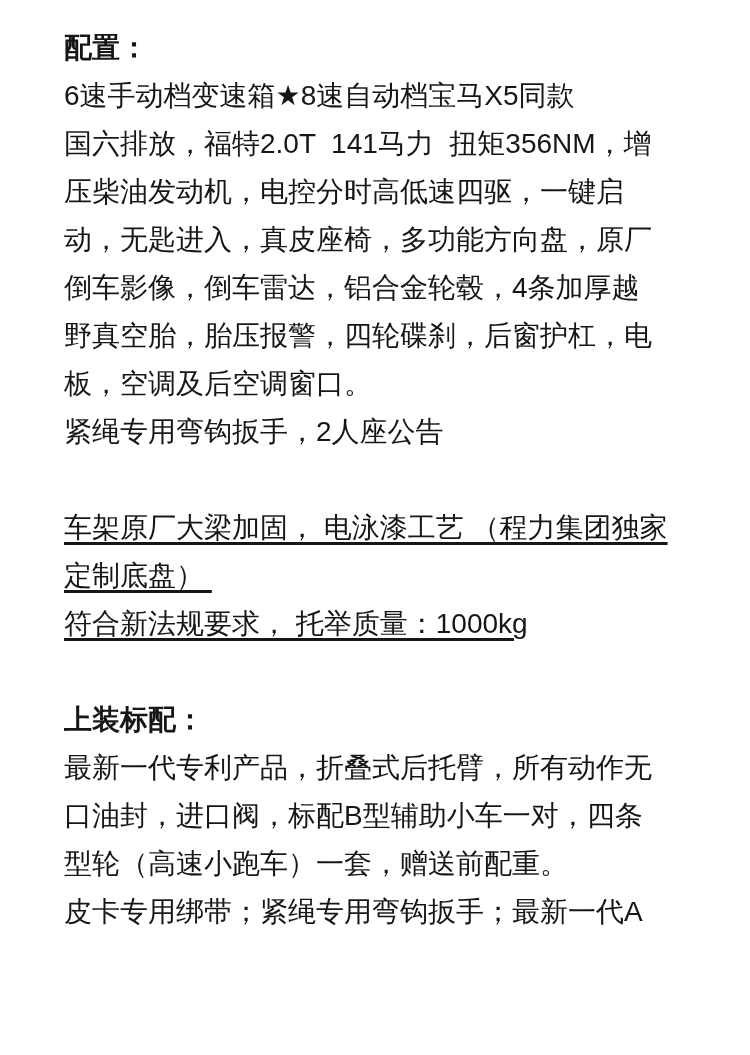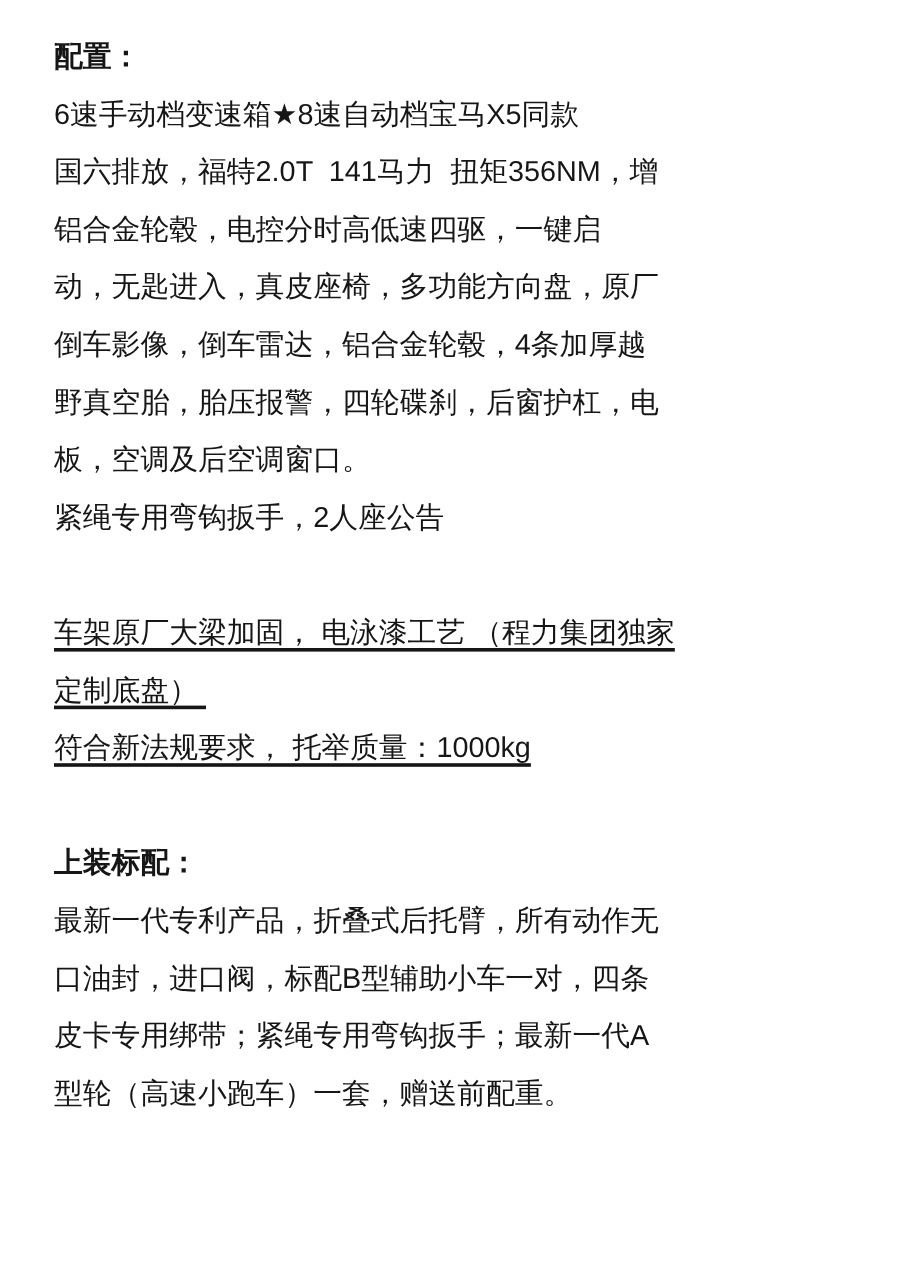--- a/index.html
+++ b/index.html
@@ -12,25 +12,26 @@
     position: relative;
     width: 750px;
     height: 1055px;
     background: #ffffff;
     box-sizing: border-box;
     padding: 24px 40px 0 45px;
     font-family: "Liberation Sans", "DejaVu Sans", sans-serif;
     color: #161616;
   }
   .line {
-    font-size: 24px;
+    font-size: 28px;
     line-height: 48px;
     white-space: pre;
     font-weight: 400;
     color: #161616;
+    margin-left: 19px;
   }
   .heading {
     font-weight: 700;
   }
   .section-gap {
     margin-top: 48px;
   }
   .underlined-bold .line {
     font-weight: 400;
     text-decoration: underline;
@@ -41,35 +42,35 @@
 </style>
 </head>
 <body>
 
 <div class="page">
 
   <div class="section">
     <div class="line heading">配置：</div>
     <div class="line">6速手动档变速箱★8速自动档宝马X5同款</div>
     <div class="line">国六排放，福特2.0T  141马力  扭矩356NM，增</div>
-    <div class="line">铝合金轮毂，电控分时高低速四驱，一键启</div>
+    <div class="line">压柴油发动机，电控分时高低速四驱，一键启</div>
     <div class="line">动，无匙进入，真皮座椅，多功能方向盘，原厂</div>
     <div class="line">倒车影像，倒车雷达，铝合金轮毂，4条加厚越</div>
     <div class="line">野真空胎，胎压报警，四轮碟刹，后窗护杠，电</div>
     <div class="line">板，空调及后空调窗口。</div>
     <div class="line">紧绳专用弯钩扳手，2人座公告</div>
   </div>
 
   <div class="section section-gap underlined-bold">
     <div class="line">车架原厂大梁加固， 电泳漆工艺 （程力集团独家</div>
     <div class="line">定制底盘）&nbsp;</div>
     <div class="line">符合新法规要求， 托举质量：1000kg</div>
   </div>
 
   <div class="section section-gap">
     <div class="line heading">上装标配：</div>
     <div class="line">最新一代专利产品，折叠式后托臂，所有动作无</div>
     <div class="line">口油封，进口阀，标配B型辅助小车一对，四条</div>
+    <div class="line">型轮（高速小跑车）一套，赠送前配重。</div>
     <div class="line">皮卡专用绑带；紧绳专用弯钩扳手；最新一代A</div>
-    <div class="line">型轮（高速小跑车）一套，赠送前配重。</div>
   </div>
 
 </div>
 
 </body></html>

